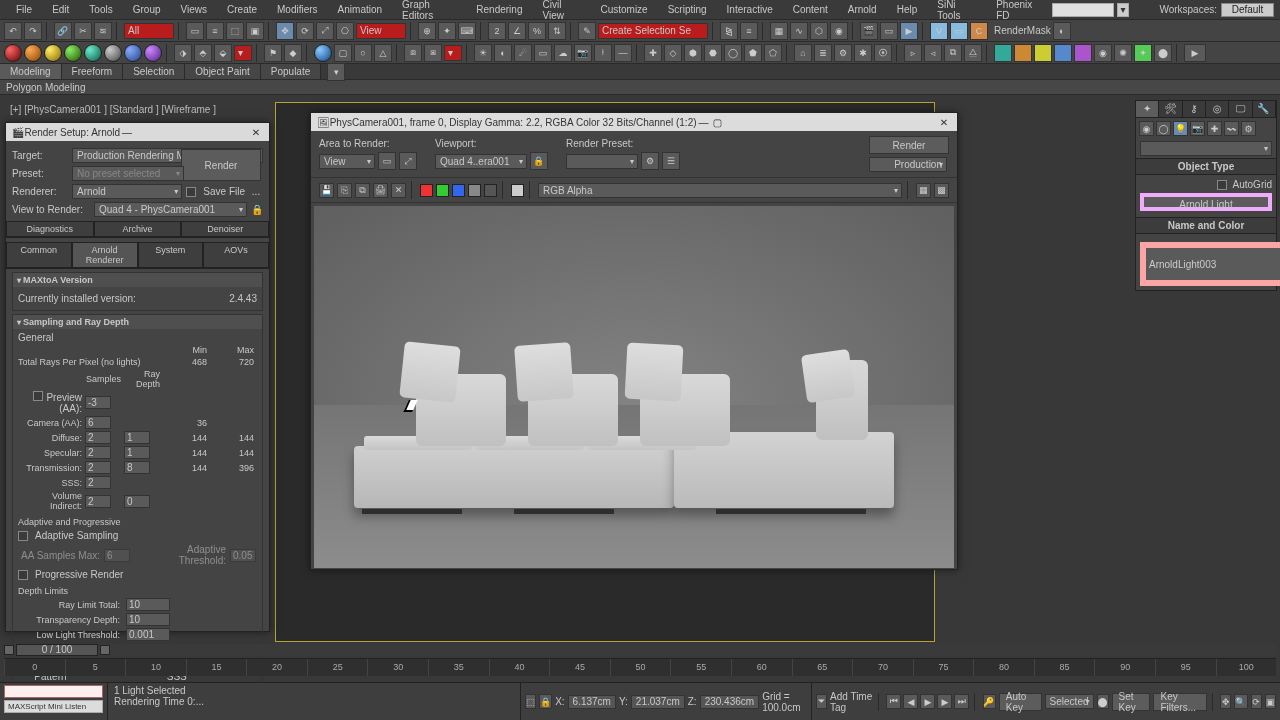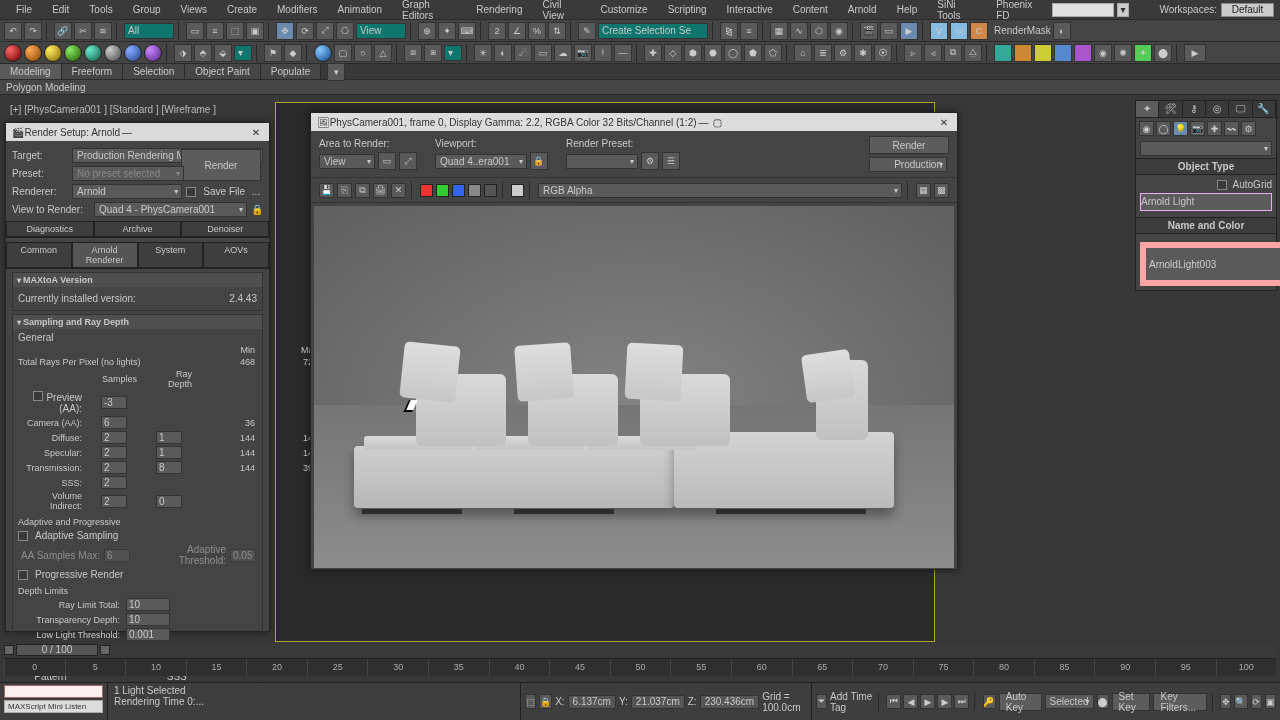--- a/index.html
+++ b/index.html
@@ -12,21 +12,21 @@
 .menubar .user { width:70px; height:14px; background:#e0e0e0; border:1px solid #aaa; margin-right:3px; }
 .menubar .userdrop { width:14px; height:14px; background:#ccc; border:1px solid #aaa; margin-right:20px; text-align:center; line-height:12px; color:#333; }
 .menubar .workspace { padding-right:4px; }
 .menubar .worksel { width:60px; height:14px; background:#ccc; border:1px solid #888; color:#222; text-align:center; line-height:12px; }
 
 
 .toolbar { height:22px; background:#444; border-bottom:1px solid #2a2a2a; display:flex; align-items:center; padding:0 4px; gap:2px; }
 .tb-btn { width:18px; height:18px; background:#5a5a5a; border:1px solid #333; display:inline-flex; align-items:center; justify-content:center; font-size:9px; color:#ccc; }
 .tb-btn.active { background:#6a8bad; }
 .tb-sep { width:4px; height:18px; border-left:1px solid #2a2a2a; margin:0 2px; }
-.tb-drop { min-width:50px; height:16px; background:#0f766e; border:1px solid #333; padding:0 3px; line-height:14px; }
+.tb-drop { min-width:50px; height:16px; background:#b91c1c; border:1px solid #333; padding:0 3px; line-height:14px; }
 .sphere { width:18px; height:18px; border-radius:50%; border:1px solid #222; display:inline-block; }
 .sphere.red{background:radial-gradient(circle at 30% 30%,#ff6666,#660000);} .sphere.orange{background:radial-gradient(circle at 30% 30%,#ffaa55,#884400);} .sphere.yellow{background:radial-gradient(circle at 30% 30%,#ffee66,#886600);} .sphere.green{background:radial-gradient(circle at 30% 30%,#88ee66,#225500);} .sphere.teal{background:radial-gradient(circle at 30% 30%,#66eecc,#115544);} .sphere.grey{background:radial-gradient(circle at 30% 30%,#ccc,#444);} .sphere.blue{background:radial-gradient(circle at 30% 30%,#88aaff,#224488);} .sphere.violet{background:radial-gradient(circle at 30% 30%,#cc88ff,#552288);}
 
 
 .ribbon { height:16px; background:#393939; border-bottom:1px solid #2a2a2a; display:flex; align-items:center; }
 .ribbon .tab { padding:2px 10px; background:#464646; border-right:1px solid #2a2a2a; }
 .ribbon .tab.active { background:#5a5a5a; }
 .polybar { height:15px; background:#474747; padding:2px 6px; border-bottom:1px solid #2a2a2a; }
 
 
@@ -52,21 +52,21 @@
 .tabs2 { display:flex; border-bottom:1px solid #222; margin:4px -6px 0; }
 .tabs2 div { flex:1; text-align:center; padding:2px 0; background:#3e3e3e; border:1px solid #222; font-size:9px; }
 .tabs2 div.on { background:#555; }
 
 .rollout { border:1px solid #333; margin:3px 0; }
 .rollout-h { background:#4f4f4f; padding:2px 4px; font-weight:bold; font-size:9px; display:flex; align-items:center; }
 .rollout-h::before { content:"▾ "; font-size:8px; margin-right:2px; }
 .rollout-b { padding:3px 5px; }
 .spinner { width:32px; height:13px; background:#5a5a5a; border:1px solid #333; text-align:left; padding:0 2px; line-height:11px; position:relative; }
 .spinner.sm { width:26px; }
-.gridrow { display:grid; grid-template-columns:64px 36px 36px 44px 44px; gap:19px; align-items:center; margin:2px 0; }
+.gridrow { display:grid; grid-template-columns:64px 36px 36px 44px 44px; gap:3px; align-items:center; margin:2px 0; }
 .gridrow .lbl { text-align:right; font-size:9px; }
 .gridrow2 { display:grid; grid-template-columns:102px 50px; gap:6px; align-items:center; margin:2px 0; }
 .gridrow2 .lbl { text-align:right; font-size:9px; }
 .spinner2 { width:44px; height:13px; background:#5a5a5a; border:1px solid #333; padding:0 2px; line-height:11px; position:relative; }
 
 
 .rfw { left:310px; top:112px; width:648px; height:458px; }
 .rfw .dlg-title { background:#dcdcdc; }
 .rfw-top { display:flex; align-items:center; padding:5px 8px; gap:18px; background:#444; }
 .rfw-group label { display:block; font-size:10px; margin-bottom:3px; }
@@ -92,21 +92,21 @@
 
 .cmd-panel { position:absolute; right:3px; top:100px; width:142px; background:#444; border:1px solid #222; }
 .cmd-tabs { display:flex; background:#3a3a3a; border-bottom:1px solid #222; }
 .cmd-tabs div { flex:1; height:16px; border-right:1px solid #222; text-align:center; line-height:16px; }
 .cmd-tabs div.on { background:#5d5d5d; }
 .cmd-icons { display:flex; flex-wrap:wrap; padding:3px; gap:2px; }
 .cmd-icons .tb-btn { width:15px; height:15px; }
 .cmd-roll-h { background:#3c3c3c; padding:2px 0; font-size:10px; font-weight:bold; text-align:center; border-top:1px solid #222; border-bottom:1px solid #222; }
 .cmd-body { padding:4px; }
 .autogrid { display:flex; justify-content:flex-end; align-items:center; gap:3px; margin-bottom:3px; }
-.fullbtn { height:18px; background:#5c5c5c; border:1px solid #f0abfc; margin:2px 0; text-align:left; line-height:16px; }
+.fullbtn { height:18px; background:#5c5c5c; border:4px solid #f0abfc; margin:2px 0; text-align:center; line-height:16px; }
 .name-row { display:flex; gap:4px; align-items:center; margin-top:4px; }
 .name-row input { flex:1; height:15px; background:#5a5a5a; border:6px solid #fca5a5; color:#ccc; padding:16px 3px; }
 
 
 .vp-border { position:absolute; left:275px; top:102px; width:660px; height:540px; border:1px solid #b7a332; background:#2a2a2a; }
 
 
 .time-slider { position:absolute; left:4px; right:4px; top:644px; height:12px; background:#3a3a3a; display:flex; align-items:center; }
 .time-slider .nub { width:10px; height:10px; background:#666; border:1px solid #222; }
 .time-slider .val { width:82px; background:#555; border:1px solid #222; text-align:center; line-height:10px; margin:0 2px; }

